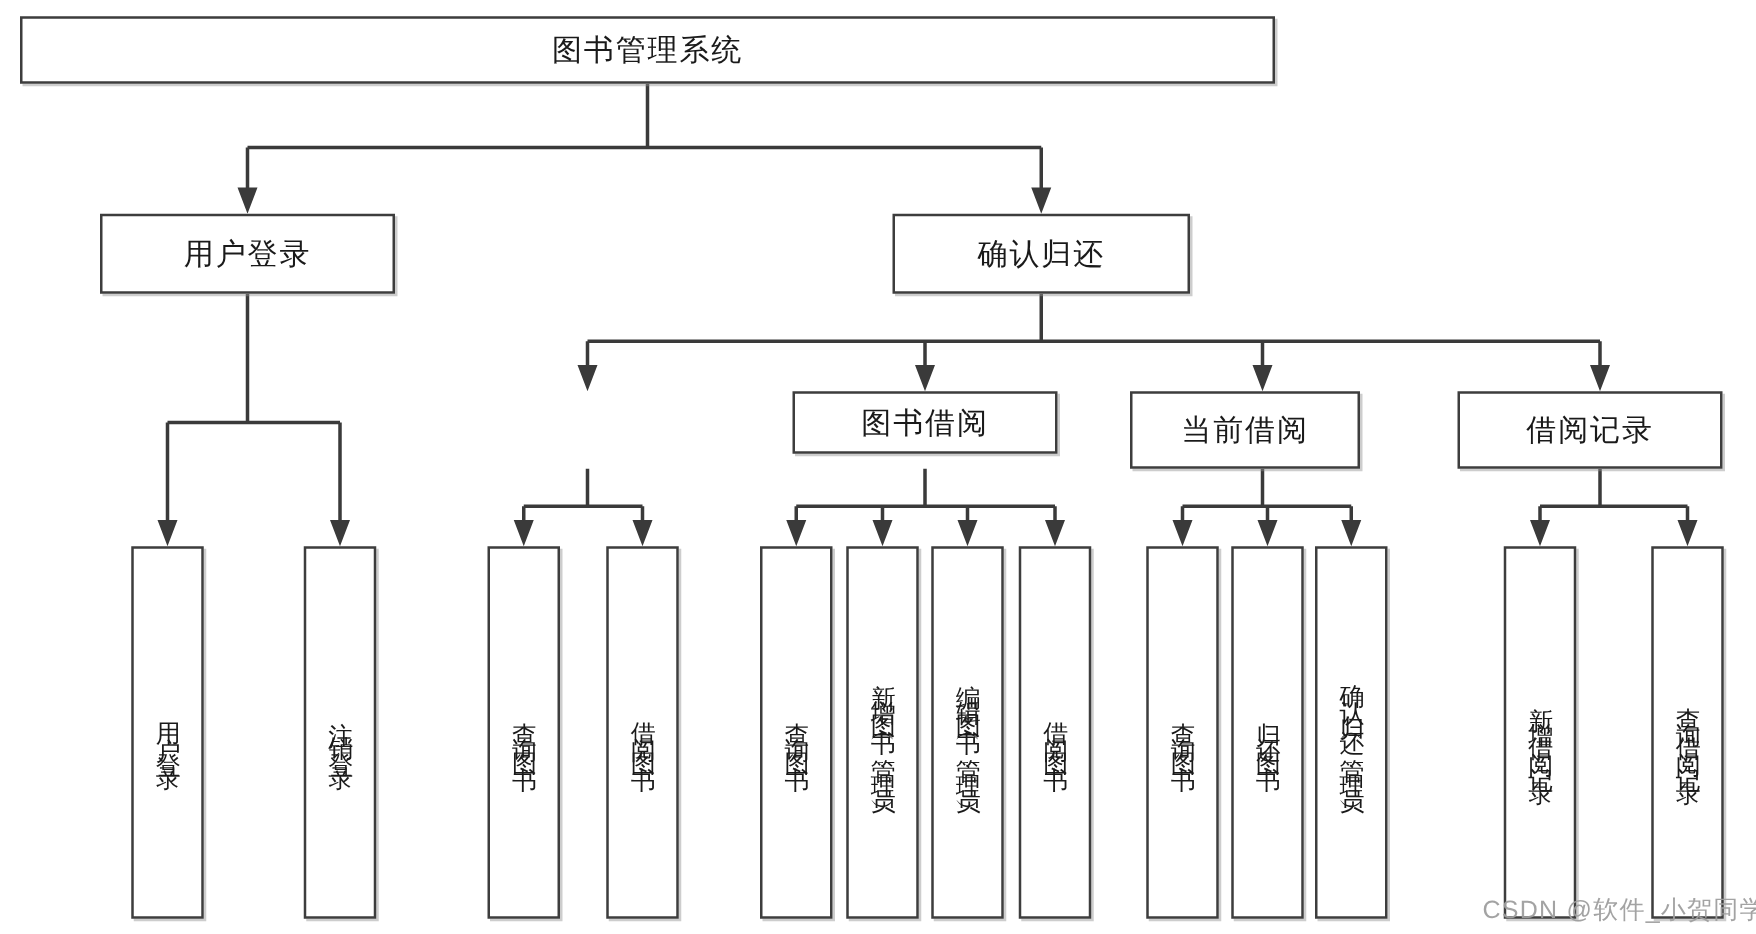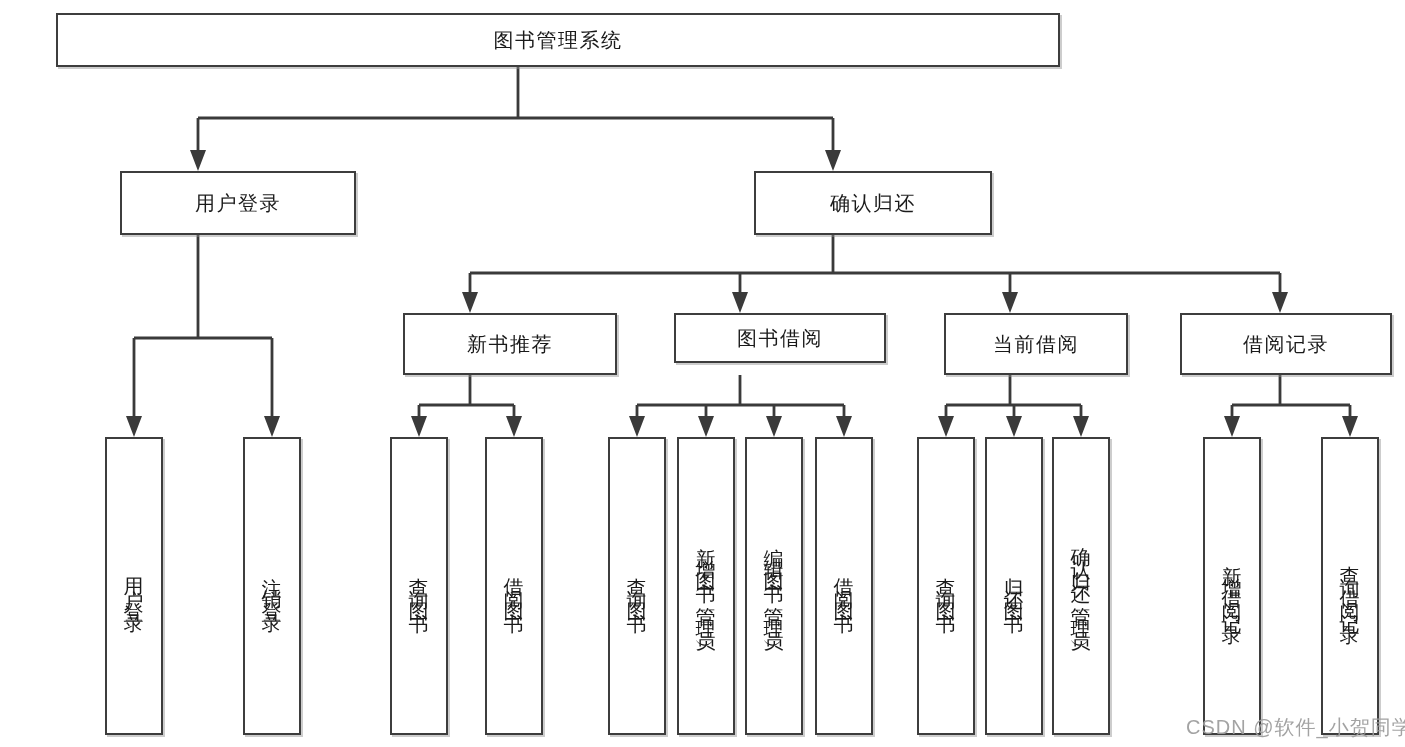--- a/index.html
+++ b/index.html
@@ -7,21 +7,21 @@
     position:relative;width:1405px;height:747px;background:#ffffff;overflow:hidden;
     font-family:"Liberation Sans","DejaVu Sans",sans-serif;color:#1a1a1a;
   }
   .lines{position:absolute;left:0;top:0;pointer-events:none;}
   .box{
     position:absolute;background:#ffffff;border:2px solid #3d3d3d;
     box-shadow:2px 2px 0 rgba(145,145,145,0.45);
     display:flex;align-items:center;justify-content:center;
     box-sizing:border-box;z-index:2;
   }
-  .h-label{font-size:20px;letter-spacing:1.5px;white-space:nowrap;margin-left:40px;}
+  .h-label{font-size:24px;letter-spacing:1.5px;white-space:nowrap;}
   .v-label{
     writing-mode:vertical-rl;text-orientation:mixed;
     font-size:20px;letter-spacing:12px;line-height:1;white-space:nowrap;
   }
   .watermark{
     position:absolute;left:1186px;top:714px;z-index:6;
     font-size:20px;letter-spacing:1px;color:rgba(158,158,158,0.95);
     white-space:nowrap;
   }
 </style>
@@ -48,24 +48,23 @@
              M938,416 L954,416 L946,437 Z  M1006,416 L1022,416 L1014,437 Z
              M1073,416 L1089,416 L1081,437 Z
              M1224,416 L1240,416 L1232,437 Z  M1342,416 L1358,416 L1350,437 Z" fill="#3a3a3a" stroke="none"></path>
   </svg>
 
   <div class="box h-label" style="left:16px;top:13px;width:1004px;height:54px;">图书管理系统</div>
 
   <div class="box h-label" style="left:80px;top:171px;width:236px;height:64px;">用户登录</div>
   <div class="box h-label" style="left:714px;top:171px;width:238px;height:64px;">确认归还</div>
 
-  <div class="box h-label" style="left:363px;top:313px;width:214px;height:62px;">新书推荐</div>
   <div class="box h-label" style="left:634px;top:313px;width:212px;height:50px;">图书借阅</div>
   <div class="box h-label" style="left:904px;top:313px;width:184px;height:62px;">当前借阅</div>
-  <div class="box h-label" style="left:1140px;top:313px;width:212px;height:62px;">借阅记录</div>
+  <div class="box h-label" style="left:1166px;top:313px;width:212px;height:62px;">借阅记录</div>
 
   <div class="box v-label" style="left:105px;top:437px;width:58px;height:298px;">用户登录</div>
   <div class="box v-label" style="left:243px;top:437px;width:58px;height:298px;">注销登录</div>
 
   <div class="box v-label" style="left:390px;top:437px;width:58px;height:298px;">查询图书</div>
   <div class="box v-label" style="left:485px;top:437px;width:58px;height:298px;">借阅图书</div>
 
   <div class="box v-label" style="left:608px;top:437px;width:58px;height:298px;">查询图书</div>
   <div class="box v-label" style="left:677px;top:437px;width:58px;height:298px;">新增图书（管理员）</div>
   <div class="box v-label" style="left:745px;top:437px;width:58px;height:298px;">编辑图书（管理员）</div>

